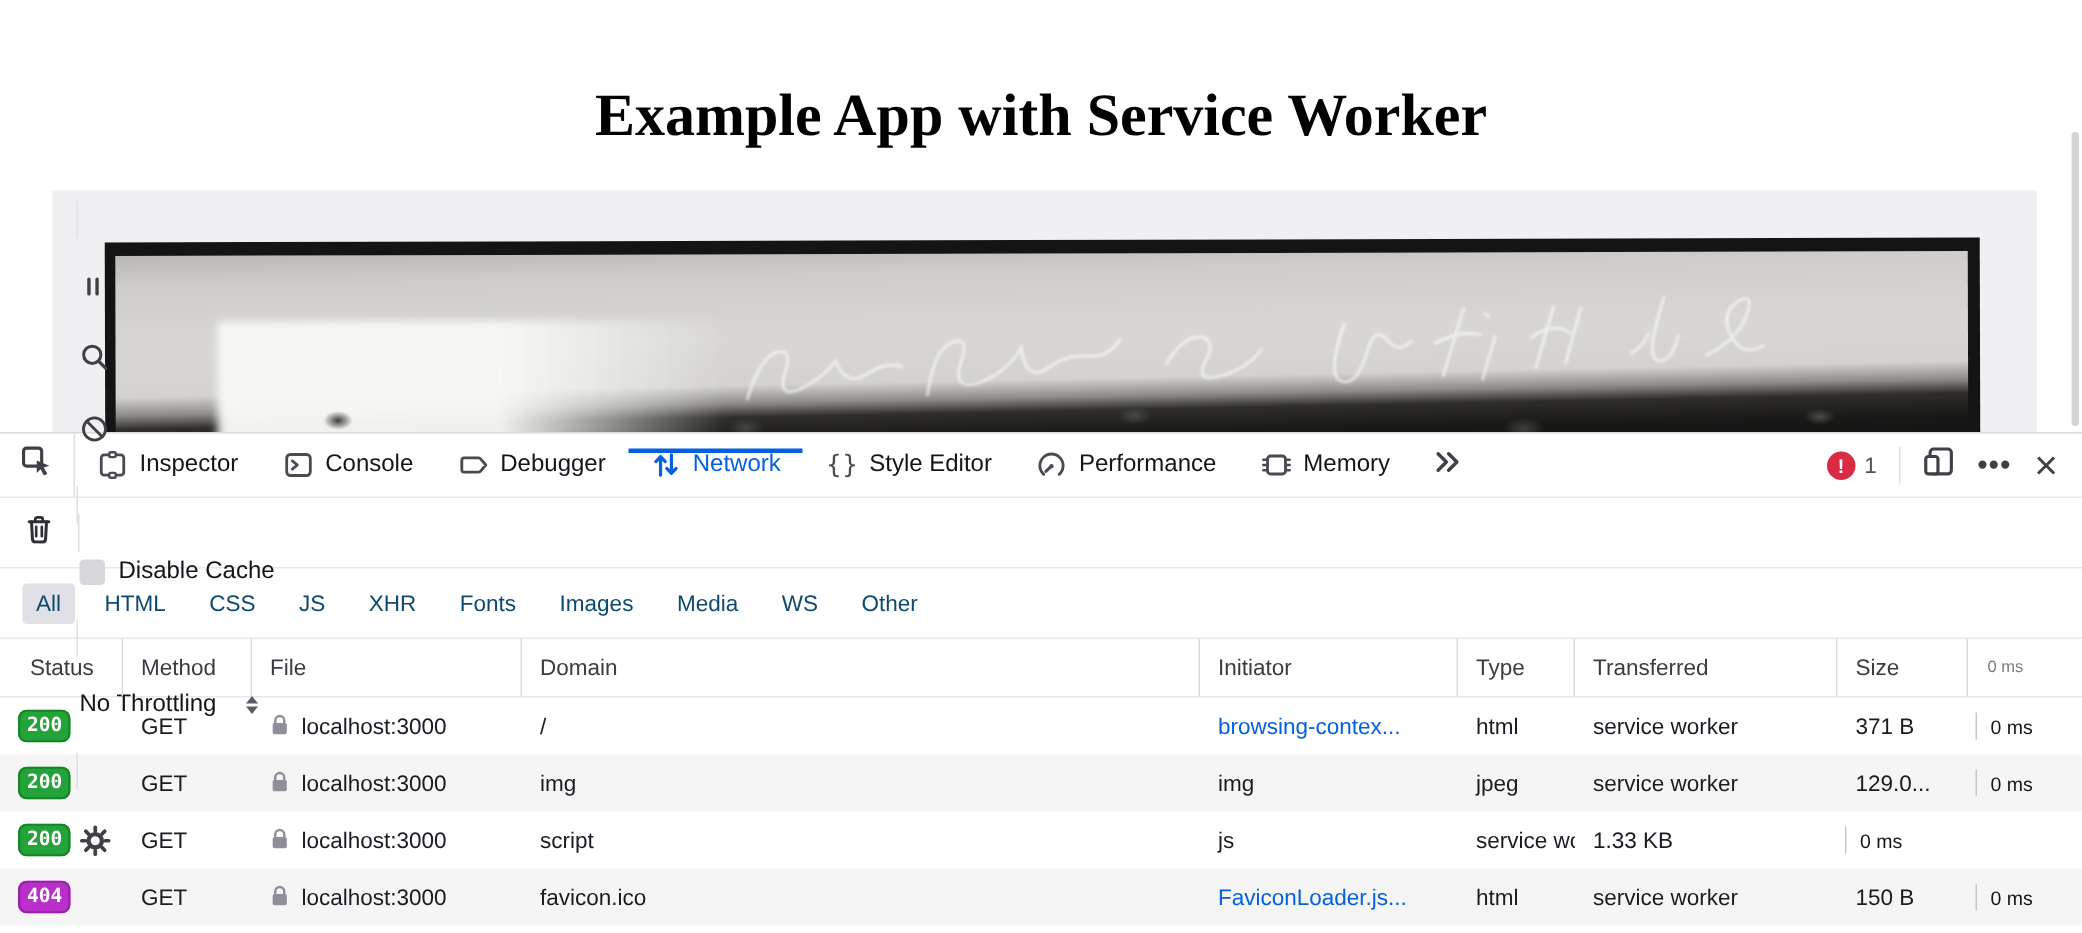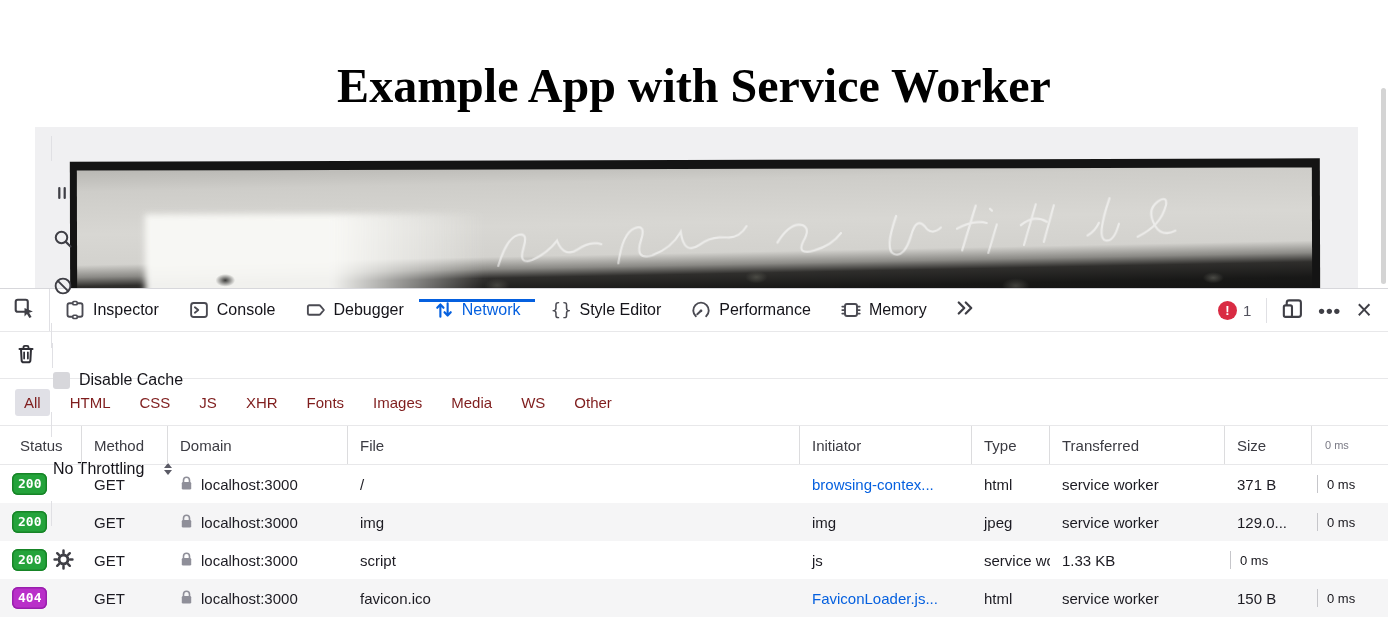--- a/index.html
+++ b/index.html
@@ -6,21 +6,21 @@
   html,body { margin:0; padding:0; }
   body {
     width:1388px; height:622px; overflow:hidden; position:relative;
     background:#ffffff; font-family:"Liberation Sans", sans-serif; color:#15141a;
     -webkit-font-smoothing:antialiased;
   }
 
   
   .page-title {
     position:absolute; top:28px; left:0; width:100%; text-align:center;
-    font-family:"Liberation Serif", serif; font-weight:700; font-size:48px; line-height:1.1;
+    font-family:"Liberation Serif", serif; font-weight:700; font-size:40px; line-height:1.1;
     color:#000;
   }
   .photo-strip {
     position:absolute; left:35px; top:127px; width:1323px; height:161px;
     background:#f0f0f2; overflow:hidden;
   }
   .photo {
     position:absolute; left:35px; top:33px; width:1250px; height:140px;
     background:#141414; transform:rotate(-0.15deg);
   }
@@ -91,21 +91,21 @@
   .checkbox-group { display:flex; align-items:center; gap:9px; }
   .checkbox { width:17px; height:17px; background:#d7d7db; border-radius:3px; flex:none; }
   .throttle { display:flex; align-items:center; gap:20px; color:#15141a; }
   .sort-arrows { display:flex; flex-direction:column; gap:2px; align-items:center; }
   .sort-arrows .up { width:0; height:0; border-left:4.5px solid transparent; border-right:4.5px solid transparent; border-bottom:5.5px solid #5b5b66; }
   .sort-arrows .down { width:0; height:0; border-left:4.5px solid transparent; border-right:4.5px solid transparent; border-top:5.5px solid #5b5b66; }
 
   
   .typefilters { height:47px; display:flex; align-items:center; gap:11px; padding-left:15px;
                  border-bottom:1px solid #e8e8ea; font-size:15px; }
-  .tf { padding:5px 9px; border-radius:3px; color:#7f1d1d; white-space:nowrap; }
+  .tf { padding:5px 9px; border-radius:3px; color:#0c4a6e; white-space:nowrap; }
   .tf.active { background:#e0e0e6; }
 
   
   .grid-cols { display:grid; grid-template-columns:82px 86px 180px 452px 172px 78px 175px 87px 1fr; }
   .thead { height:39px; align-items:stretch; border-bottom:1px solid #e8e8ea; color:#3b3b42; font-size:15px; }
   .th { display:flex; align-items:center; padding-left:12px; border-right:1px solid #dcdcde; }
   .th:first-child { padding-left:20px; }
   .th.timeline-h { border-right:none; font-size:11px; color:#7a7a85; padding-left:13px; }
   .row { height:38px; align-items:center; font-size:15px; color:#1c1b22; }
   .row:nth-child(even) { background:#f5f5f6; }
@@ -313,22 +313,22 @@
       <span class="tf">Images</span>
       <span class="tf">Media</span>
       <span class="tf">WS</span>
       <span class="tf">Other</span>
     </div>
 
   <div class="table">
     <div class="thead grid-cols">
       <div class="th">Status</div>
       <div class="th">Method</div>
+      <div class="th">File</div>
       <div class="th">Domain</div>
-      <div class="th">File</div>
       <div class="th">Initiator</div>
       <div class="th">Type</div>
       <div class="th">Transferred</div>
       <div class="th">Size</div>
       <div class="th timeline-h">0 ms</div>
     </div>
     <div id="rows-host">
         <div class="row grid-cols">
     <div class="cell status"><span class="badge ok">200</span></div>
     <div class="cell">GET</div>

